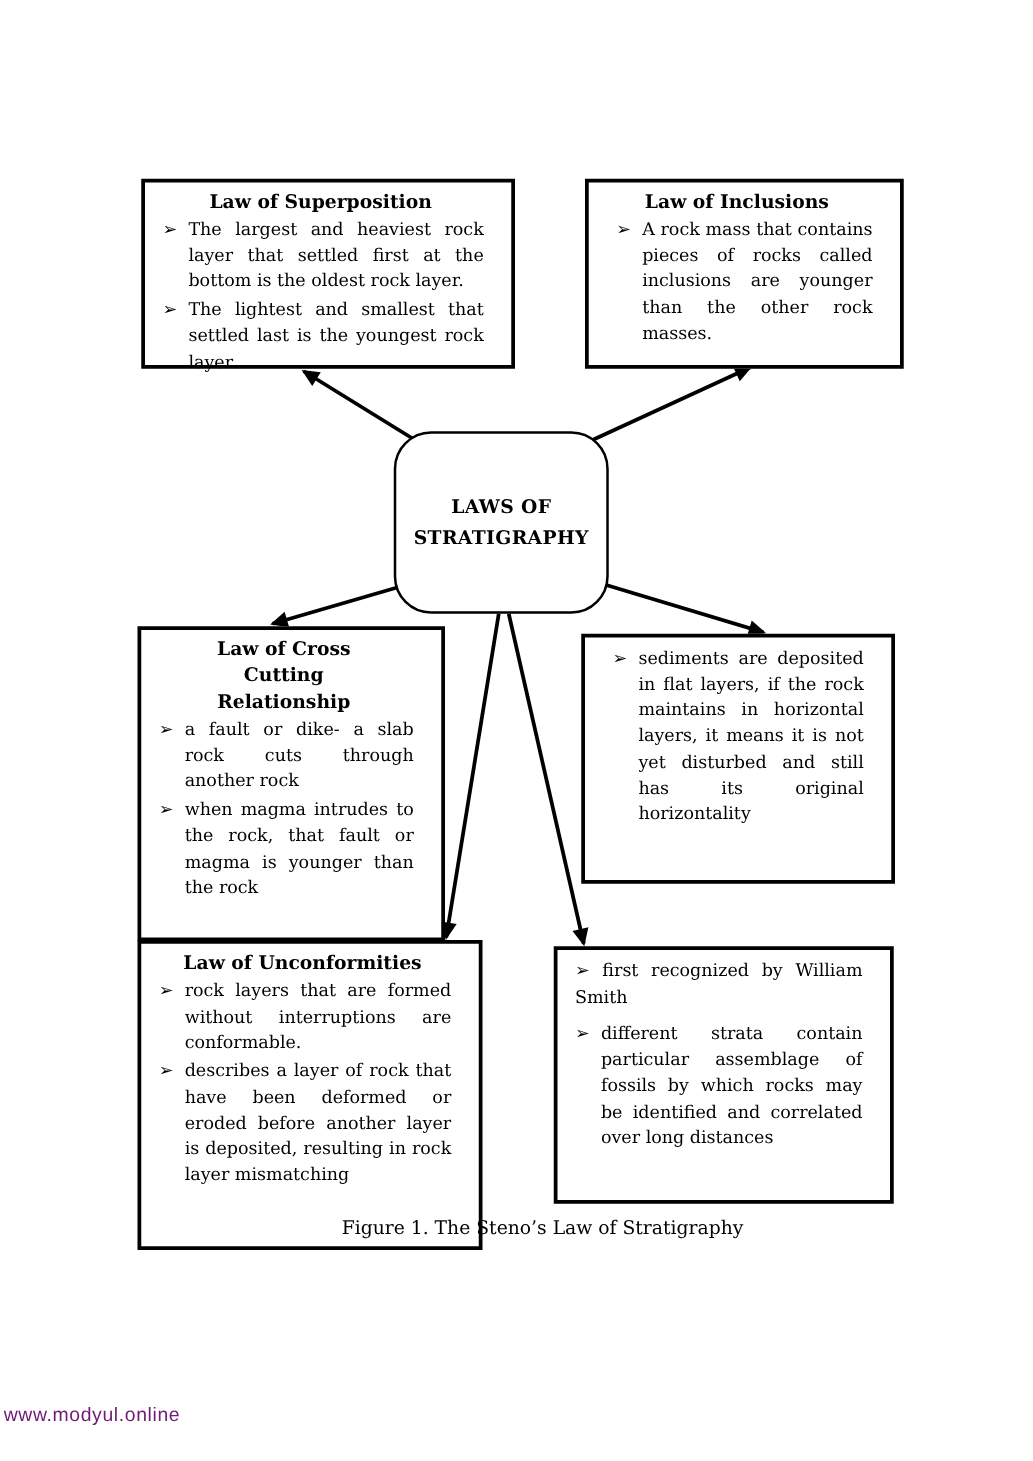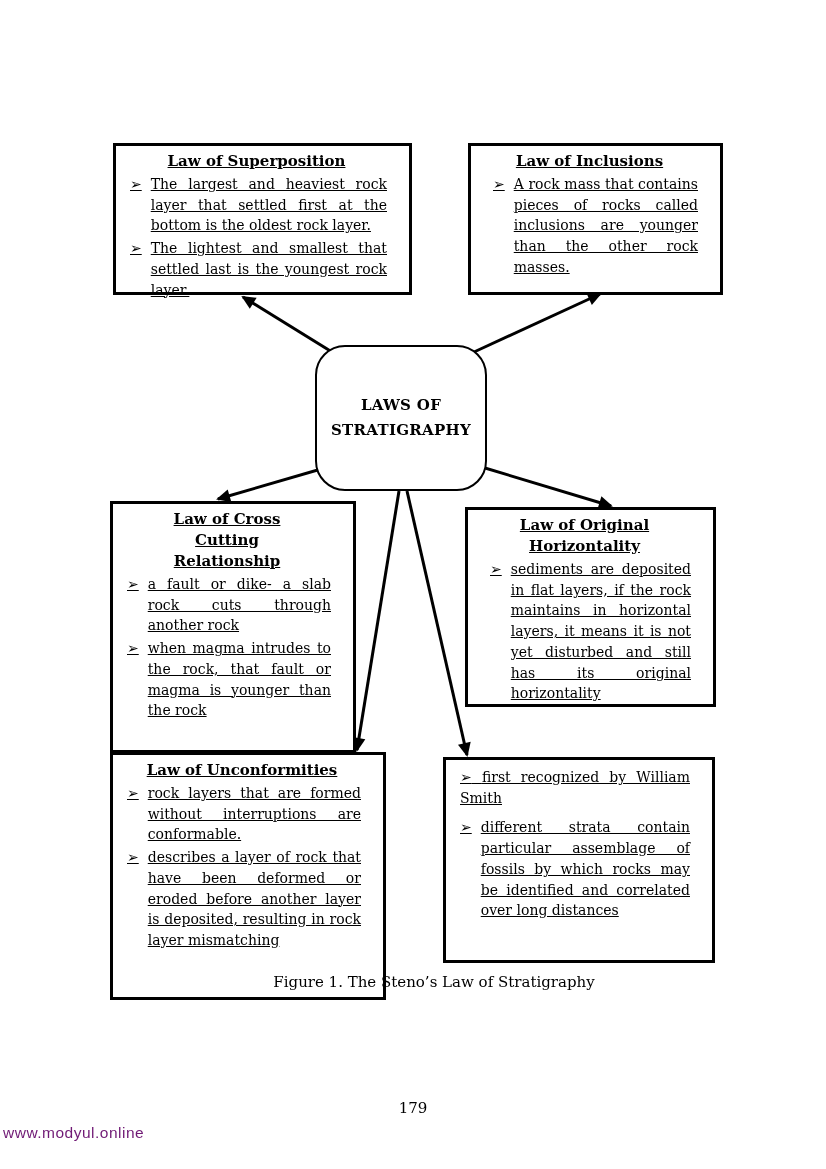--- a/index.html
+++ b/index.html
@@ -3,21 +3,21 @@
 <meta charset="utf-8">
 <style>
   html,body{margin:0;padding:0;background:#ffffff;}
   .page{
     position:relative;width:826px;height:1169px;background:#ffffff;
     font-family:"DejaVu Serif", serif;color:#000;overflow:hidden;
   }
   .arrows{position:absolute;left:0;top:0;pointer-events:none;}
   .box{
     position:absolute;border:3px solid #000;background:#fff;
-    box-sizing:border-box;padding:5px 21px 4px 9px;text-decoration:underline;
+    box-sizing:border-box;padding:5px 21px 4px 9px;
   }
   .box-title{
     text-align:center;font-weight:bold;font-size:15px;line-height:1.4;
     margin:0 auto 1px auto;
   }
   .box-title.narrow{max-width:170px;}
   .bullets{list-style:none;margin:2px 0 0 0;padding:0 1px 0 5px;font-size:14px;line-height:1.48;}
   .bullets.indent{padding-left:13px;}
   .bullet{display:flex;gap:9px;margin:0 0 2px 0;}
   .bullet-text{flex:1;text-align:justify;}
@@ -95,21 +95,20 @@
         <div class="bullet-text">a fault or dike- a slab rock cuts through another rock</div>
       </li>
       <li class="bullet">
         <span class="marker">➢</span>
         <div class="bullet-text">when magma intrudes to the rock, that fault or magma is younger than the rock</div>
       </li>
     </ul>
   </div>
 
   <div class="box" style="left:465px;top:507px;width:251px;height:200px">
-    <div class="box-title narrow">Law of Original Horizontality</div>
     <ul class="bullets indent">
       <li class="bullet">
         <span class="marker">➢</span>
         <div class="bullet-text">sediments are deposited in flat layers, if the rock maintains in horizontal layers, it means it is not yet disturbed and still has its original horizontality</div>
       </li>
     </ul>
   </div>
 
   <div class="box" style="left:110px;top:752px;width:276px;height:248px">
     <div class="box-title">Law of Unconformities</div>
@@ -132,16 +131,15 @@
         <span>first recognized by William Smith</span>
       </li>
       <li class="bullet">
         <span class="marker">➢</span>
         <div class="bullet-text">different strata contain particular assemblage of fossils by which rocks may be identified and correlated over long distances</div>
       </li>
     </ul>
   </div>
 
   <div class="caption">Figure 1. The Steno’s Law of Stratigraphy</div>
-  <div class="page-number">179</div>
   <div class="watermark">www.modyul.online</div>
 
 </div>
 
 </body></html>

